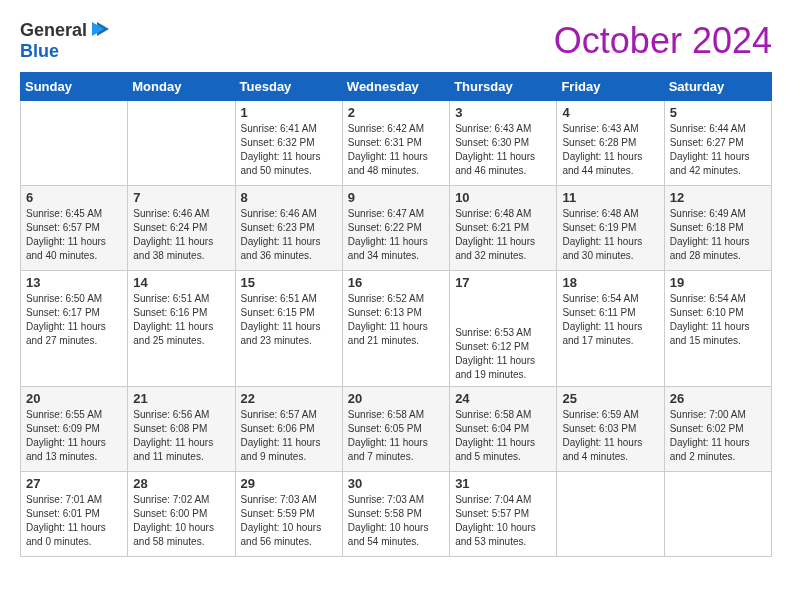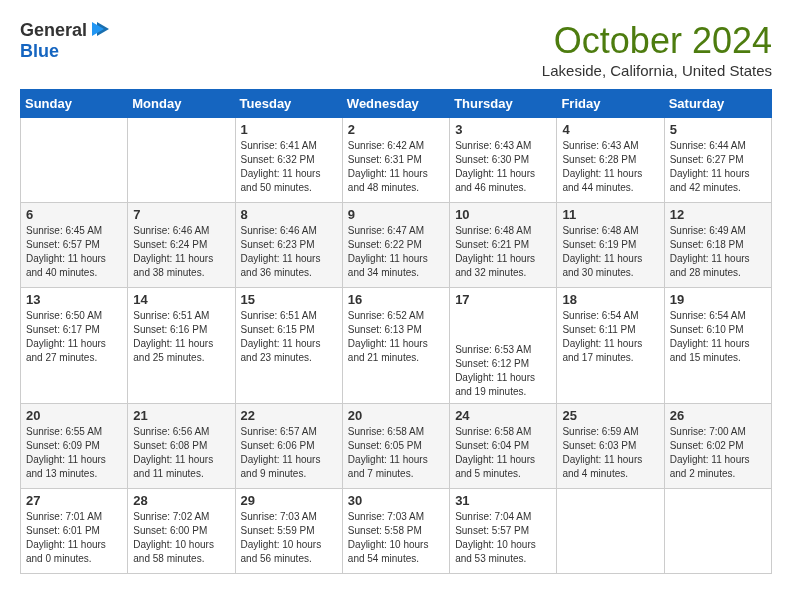--- a/index.html
+++ b/index.html
@@ -23,21 +23,21 @@
     }
     .logo-line {
       display: flex;
       align-items: center;
     }
     .title-block {
       text-align: right;
     }
     .month-title {
       font-size: 36px;
-      color: #4d7c0f;
+      color: #a21caf;
       font-weight: normal;
     }
     .location {
       font-size: 15px;
       color: #333;
     }
     table {
       width: 100%;
       border-collapse: collapse;
       table-layout: fixed;
@@ -86,21 +86,20 @@
         <polygon points="8,4 20,11 8,18" fill="#1a6faf"></polygon>
         <polygon points="3,4 15,11 3,18" fill="#2196f3"></polygon>
       </svg>
     </div>
     <div>
       <span style="font-size:18px;font-weight:bold;color:#1565c0;">Blue</span>
     </div>
   </div>
   <div class="title-block">
     <div class="month-title">October 2024</div>
-    <div class="location">Lakeside, California, United States</div>
   </div>
 </div>
 
 <table>
   <thead>
     <tr>
     <th>Sunday</th>
         <th>Monday</th>
         <th>Tuesday</th>
         <th>Wednesday</th>

